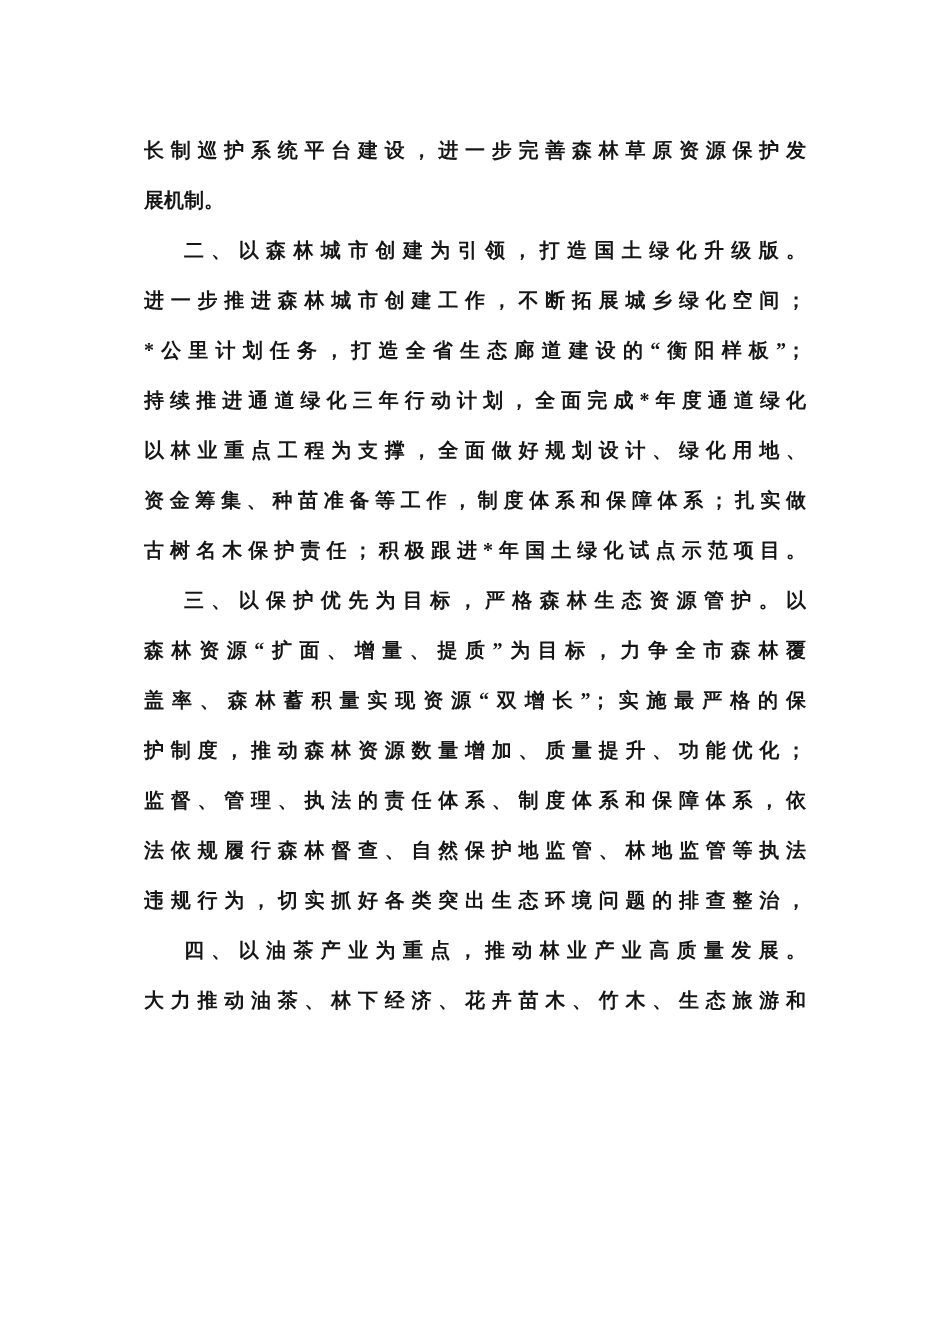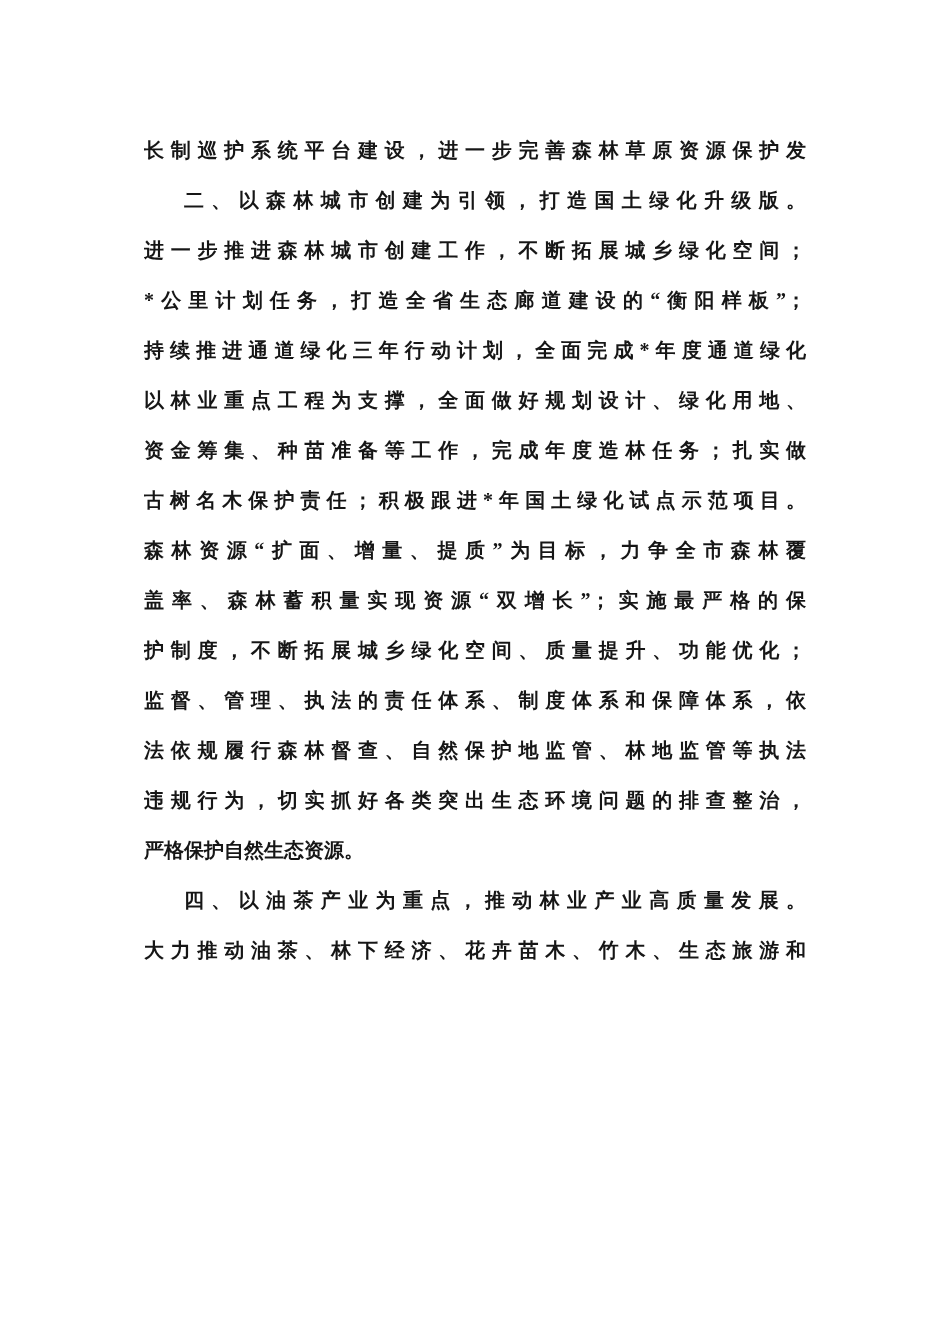--- a/index.html
+++ b/index.html
@@ -40,30 +40,31 @@
   .line.indent {
     text-indent: 2em;
   }
 </style>
 </head>
 <body>
 
 <div class="page" style="background: rgb(255, 255, 255);">
   <div class="text-block" id="lines-container" style="color: rgb(22, 22, 22);">
       <div class="line fill">长制巡护系统平台建设，进一步完善森林草原资源保护发</div>
+      <div class="line">展机制。</div>
       <div class="line indent fill">二、以森林城市创建为引领，打造国土绿化升级版。</div>
       <div class="line fill">进一步推进森林城市创建工作，不断拓展城乡绿化空间；</div>
       <div class="line fill">*公里计划任务，打造全省生态廊道建设的“衡阳样板”；</div>
       <div class="line fill">持续推进通道绿化三年行动计划，全面完成*年度通道绿化</div>
       <div class="line fill">以林业重点工程为支撑，全面做好规划设计、绿化用地、</div>
-      <div class="line fill">资金筹集、种苗准备等工作，完成年度造林任务；扎实做</div>
+      <div class="line fill">资金筹集、种苗准备等工作，制度体系和保障体系；扎实做</div>
       <div class="line fill">古树名木保护责任；积极跟进*年国土绿化试点示范项目。</div>
+      <div class="line indent fill">三、以保护优先为目标，严格森林生态资源管护。以</div>
       <div class="line fill">森林资源“扩面、增量、提质”为目标，力争全市森林覆</div>
       <div class="line fill">盖率、森林蓄积量实现资源“双增长”；实施最严格的保</div>
-      <div class="line fill">护制度，不断拓展城乡绿化空间、质量提升、功能优化；</div>
+      <div class="line fill">护制度，推动森林资源数量增加、质量提升、功能优化；</div>
       <div class="line fill">监督、管理、执法的责任体系、制度体系和保障体系，依</div>
       <div class="line fill">法依规履行森林督查、自然保护地监管、林地监管等执法</div>
       <div class="line fill">违规行为，切实抓好各类突出生态环境问题的排查整治，</div>
-      <div class="line">严格保护自然生态资源。</div>
       <div class="line indent fill">四、以油茶产业为重点，推动林业产业高质量发展。</div>
       <div class="line fill">大力推动油茶、林下经济、花卉苗木、竹木、生态旅游和</div>
     </div>
 </div>
 
 </body></html>

